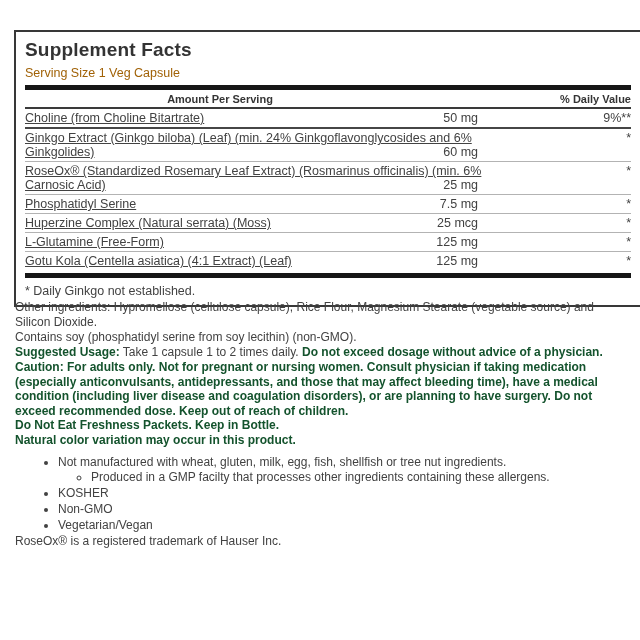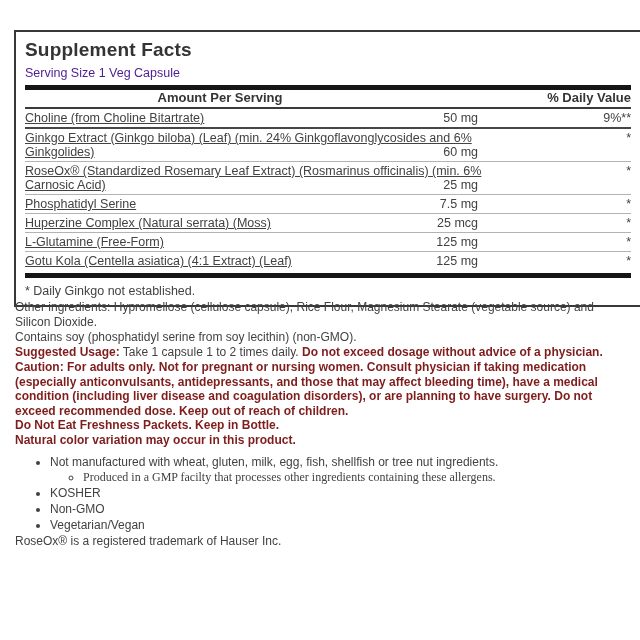--- a/index.html
+++ b/index.html
@@ -28,32 +28,32 @@
     font-size: 19px;
     line-height: 20px;
     font-weight: bold;
     color: #333333;
     letter-spacing: 0.2px;
   }
   .serving {
     margin-top: 6px;
     font-size: 12.5px;
     line-height: 14px;
-    color: #4c1d95;
+    color: #a16207;
   }
   .bar {
     height: 5px;
     background: #161616;
   }
   .bar-top { margin-top: 5px; }
   .head-row {
     display: flex;
-    align-items: flex-start;
+    align-items: center;
     height: 17px;
-    font-size: 13px;
+    font-size: 11px;
     font-weight: bold;
     color: #353535;
     border-bottom: 2px solid #3a3a3a;
   }
   .head-amt { width: 390px; text-align: center; }
   .head-dv  { flex: 1; text-align: right; }
 
   .row {
     position: relative;
     padding: 2px 0 2px 0;
@@ -82,35 +82,34 @@
     left: 15px; top: 300px;
     width: 603px;
     font-size: 12px;
     line-height: 15px;
     color: #424242;
   }
   .below p { margin: 0; }
   .p-contains { margin-top: 8px; }
   .p-usage    { margin-top: 9px; }
   .p-caution  { margin-top: 6px; line-height: 14.5px; }
-  .bold, .p-caution, .p-freshness, .p-natural { font-weight: bold; color: #7f1d1d; }
+  .bold, .p-caution, .p-freshness, .p-natural { font-weight: bold; color: #14532d; }
   .p-freshness { margin-top: 8px; }
   .p-natural   { margin-top: 9px; }
 
   ul.attrs {
     margin: 7px 0 0 0;
     padding: 0 0 0 35px;
     list-style-type: disc;
   }
-  ul.attrs > li { margin: 0 0 1px 0; max-width: 522px; }
+  ul.attrs > li { margin: 0 0 1px 8px; max-width: 522px; }
   ul.attrs ul {
     margin: 0;
     padding: 0 0 0 33px;
     list-style-type: circle;
-    font-family: Liberation Serif, serif;
   }
   ul.attrs ul > li { max-width: 516px; }
 
   .p-trademark { margin-top: 10px; }
 </style>
 </head>
 <body>
 
 <div class="page">
 

